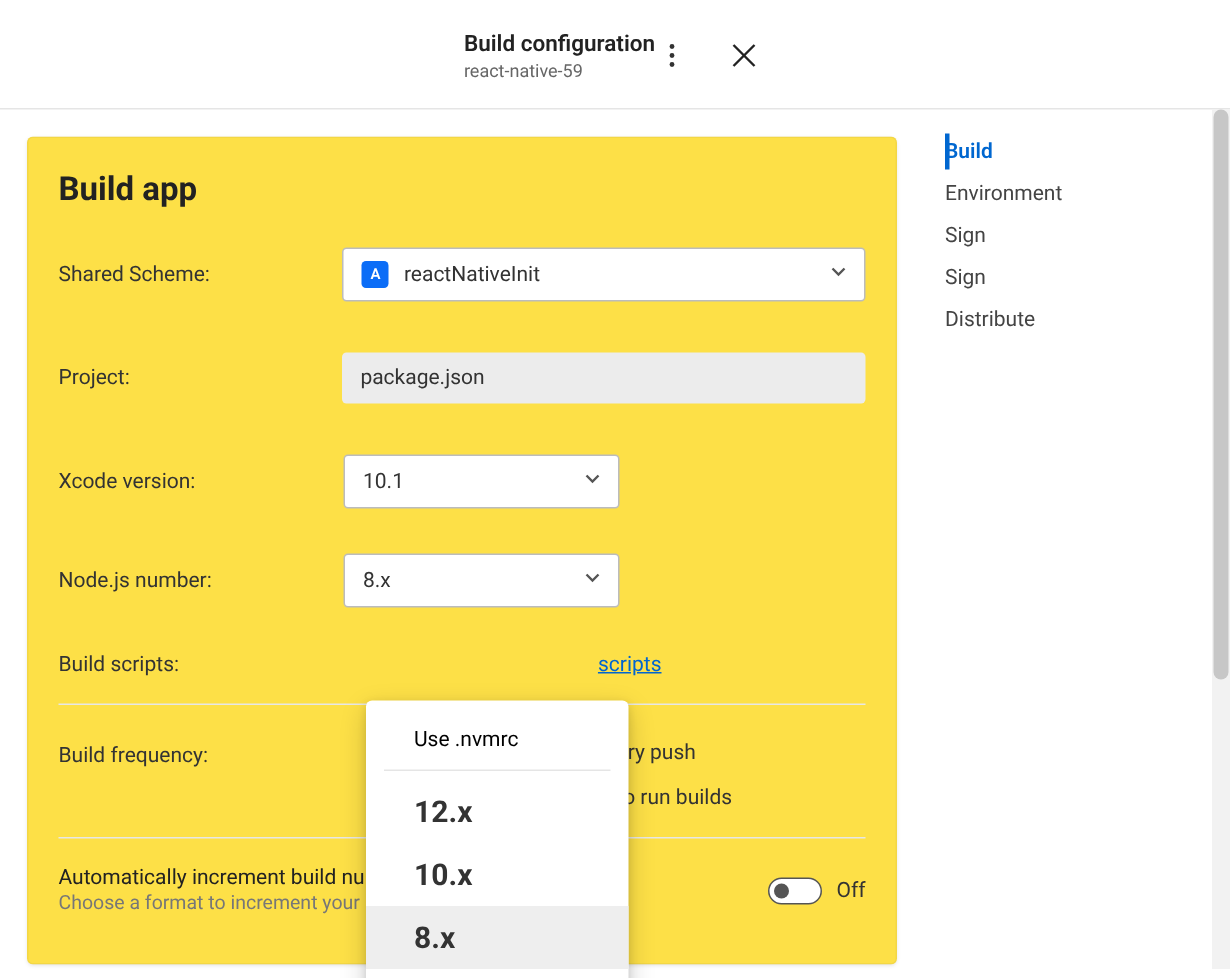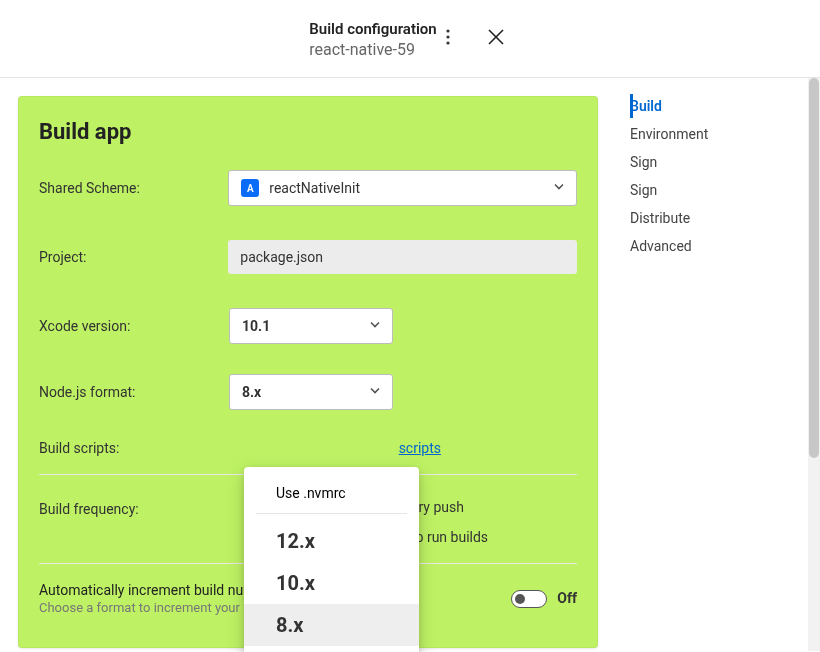--- a/index.html
+++ b/index.html
@@ -20,21 +20,21 @@
     padding: 20px 24px 18px 20px;
     border-bottom: 1px solid #e5e5e5;
   }
   .header-left {}
   .header-title {
     font-weight: 600;
     font-size: 15px;
     color: #222;
   }
   .header-sub {
-    font-size: 16px;
+    font-size: 12px;
     color: #666;
     margin-top: 2px;
   }
   .header-right {
     display: flex;
     align-items: center;
     gap: 26px;
     margin-top: 6px;
   }
   .icon-btn {
@@ -50,21 +50,21 @@
     display: flex;
     height: calc(652px - 79px);
     position: relative;
   }
   .main-col {
     flex: 1;
     padding: 18px 0 0 18px;
     height: 100%;
   }
   .card {
-    background: #bef264;
+    background: #fde047;
     border-radius: 4px;
     box-shadow: 0 1px 3px rgba(0,0,0,0.08), 0 1px 2px rgba(0,0,0,0.02);
     border: 1px solid rgba(0,0,0,0.04);
     padding: 22px 20px 20px 20px;
     width: 580px;
     height: 552px;
   }
   .card h1 {
     font-size: 22px;
     font-weight: 700;
@@ -100,21 +100,21 @@
     display: flex;
     align-items: center;
     padding: 0 12px;
     font-size: 14px;
     color: #333;
     background: #fff;
     position: relative;
     cursor: pointer;
   }
   .select.wide { width: 350px; }
-  .select.narrow { width: 164px; font-weight: bold; }
+  .select.narrow { width: 184px; }
   .select .chevron {
     position: absolute;
     right: 10px;
     top: 50%;
     transform: translateY(-50%);
   }
   .app-icon {
     width: 18px;
     height: 18px;
     background: #0b6df7;
@@ -168,22 +168,22 @@
   .auto-row {
     display: flex;
     align-items: center;
     justify-content: space-between;
   }
   .auto-left {}
   .auto-title { font-size: 14px; color: #222; }
   .auto-sub { font-size: 13px; color: #777; margin-top: 2px; }
   .auto-right {
     display: flex;
+    align-items: center;
     gap: 10px;
-    font-weight: bold;
   }
   .toggle {
     width: 36px;
     height: 18px;
     border: 1px solid #555;
     border-radius: 10px;
     position: relative;
     cursor: pointer;
     background: #fff;
   }
@@ -336,21 +336,21 @@
           <span>10.1</span>
           <span class="chevron">
             <svg width="14" height="14" viewBox="0 0 14 14">
                 <polyline points="3,5 7,9 11,5" fill="none" stroke="#555" stroke-width="1.6"></polyline>
               </svg>
           </span>
         </div>
       </div>
 
       <div class="row tight">
-        <div class="row-label">Node.js format:</div>
+        <div class="row-label">Node.js number:</div>
         <div class="select narrow">
           <span>8.x</span>
           <span class="chevron">
             <svg width="14" height="14" viewBox="0 0 14 14">
                 <polyline points="3,5 7,9 11,5" fill="none" stroke="#555" stroke-width="1.6"></polyline>
               </svg>
           </span>
         </div>
       </div>
 
@@ -404,23 +404,20 @@
     </div>
     <div class="nav-item">
       <span>Sign</span>
     </div>
     <div class="nav-item">
       <span>Sign</span>
     </div>
     <div class="nav-item">
       <span>Distribute</span>
     </div>
-    <div class="nav-item">
-      <span>Advanced</span>
-    </div>
   </div>
 
   <div class="scroll-track">
     <div class="scroll-thumb"></div>
   </div>
 </div>
 
 <div class="dropdown-panel">
   <div class="dd-first">Use .nvmrc</div>
   <hr class="dd-div">

